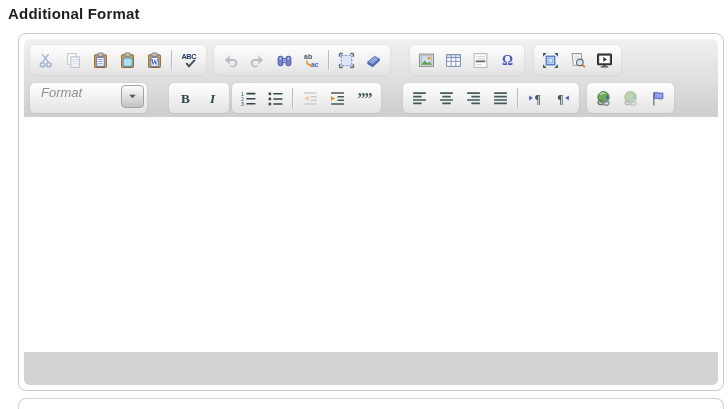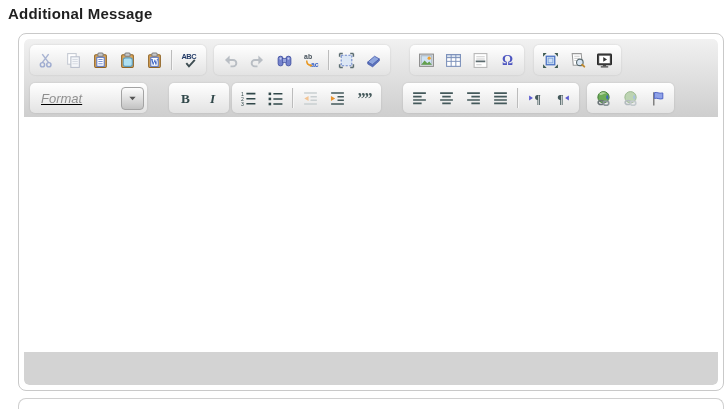--- a/index.html
+++ b/index.html
@@ -44,21 +44,21 @@
     width:27px;height:24px;display:flex;align-items:center;justify-content:center;
     cursor:pointer;border-radius:3px;text-decoration:none;
   }
   .btn.disabled{cursor:default;}
   .ic{display:block;width:17px;height:17px;}
   .ic svg{width:17px;height:17px;display:block;}
   .sep{
     width:1px;height:20px;background:#bcbcbc;border-right:1px solid #f6f6f6;
     margin:0 3px;display:inline-block;
   }
-  .combo{display:flex;align-items:center;height:26px;cursor:pointer;text-decoration:underline;}
+  .combo{display:flex;align-items:flex-start;height:26px;cursor:pointer;}
   .combo-label{
     width:72px;font-style:italic;color:#8f8f8f;font-size:13px;padding-left:8px;
   }
   .combo-arrow{
     width:23px;height:23px;margin-left:8px;box-sizing:border-box;
     border:1px solid #a3a3a3;border-radius:4px;
     background:linear-gradient(#fdfdfd,#c2c2c2);
     display:flex;align-items:center;justify-content:center;
   }
   .content{flex:1;background:#ffffff;cursor:text;}
@@ -66,21 +66,21 @@
   
   .next-panel{
     position:absolute;left:18px;top:398px;width:706px;height:30px;
     box-sizing:border-box;border:1px solid #d0d0d0;border-bottom:none;
     border-radius:8px 8px 0 0;background:#fff;
   }
 </style>
 </head>
 <body>
 
-<div class="page-title">Additional Message</div>
+<div class="page-title">Additional Format</div>
 
 <div class="editor-wrapper">
   <div class="chrome">
     <div class="toolbar">
       <div class="trow" id="row1">
           <div class="pill g0">
             <a class="btn disabled">
               <span class="ic">
                 <svg viewBox="0 0 16 16">
                   <path d="M4 2l6 8M10 2L4 10" stroke="#a9b4d2" stroke-width="1.4" fill="none"></path>

